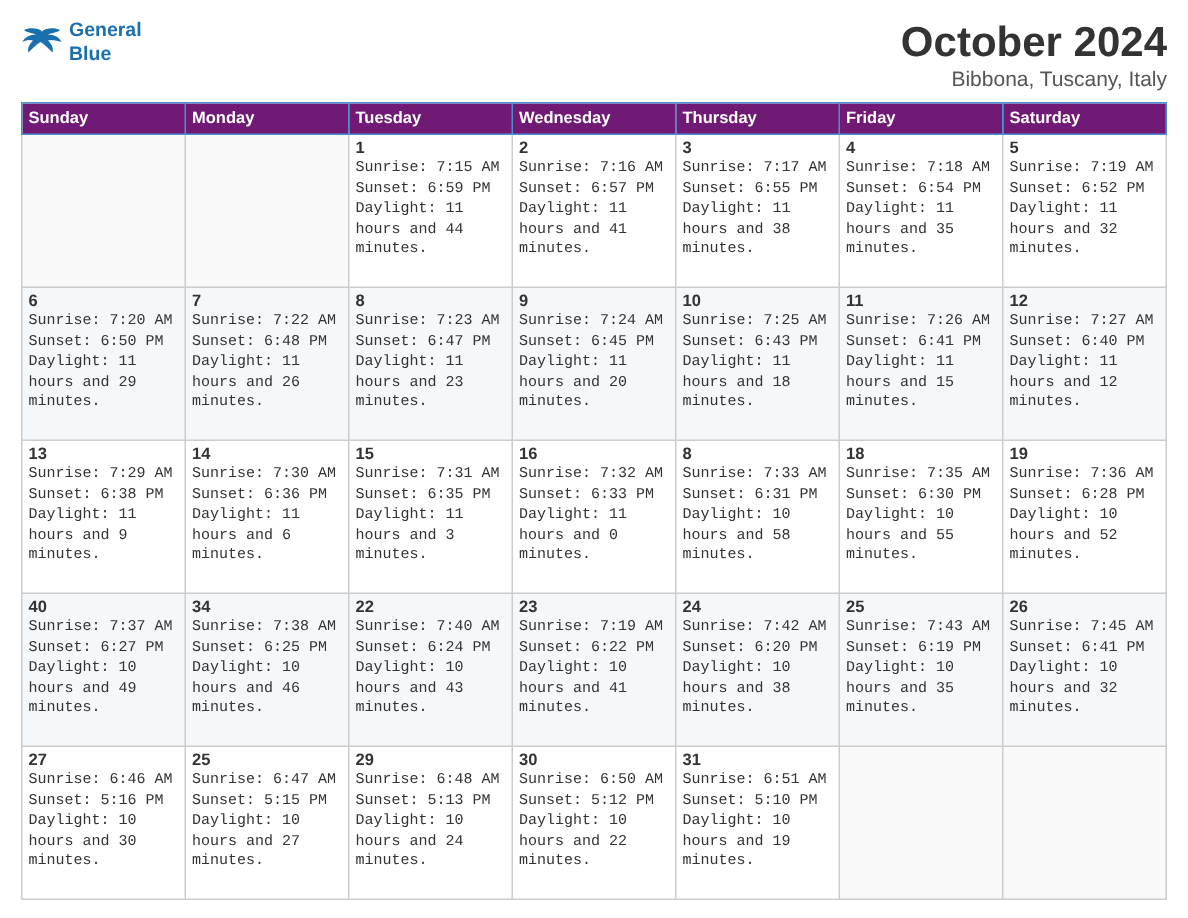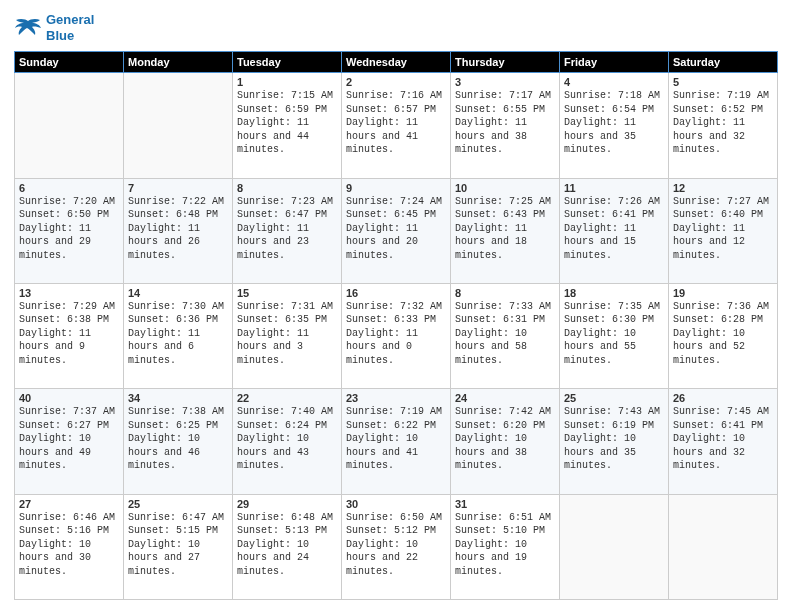--- a/index.html
+++ b/index.html
@@ -54,21 +54,21 @@
       color: #555;
     }
     .calendar {
       flex: 1;
       border: 1px solid #ccc;
       border-collapse: collapse;
       width: 100%;
       table-layout: fixed;
     }
     .calendar th {
-      background: #000000;
+      background: #701a75;
       color: #fff;
       font-size: 11px;
       font-weight: bold;
       padding: 4px 4px;
       border: 1px solid #4a8fd0;
       text-align: left;
     }
     .calendar td {
       border: 1px solid #ccc;
       vertical-align: top;
@@ -106,20 +106,24 @@
 <div class="container">
   <div class="header">
     <div class="logo">
       <svg class="logo-bird" viewBox="0 0 28 22" xmlns="http://www.w3.org/2000/svg">
         <path d="M14 4 C16 2, 22 1, 26 3 C24 5, 20 5, 18 6 C22 6, 26 8, 27 11 C24 10, 20 9, 18 10 C20 12, 22 15, 21 18 C18 15, 15 12, 13 11 C11 12, 8 15, 5 18 C4 15, 6 12, 8 10 C6 9, 2 10, 1 11 C2 8, 6 6, 10 6 C8 5, 4 5, 2 3 C6 1, 12 2, 14 4Z" fill="#1a6faf"></path>
       </svg>
       <div class="logo-text">
         <span>General</span><br>
         <span style="color:#1a6faf">Blue</span>
       </div>
+    </div>
+    <div class="title-section">
+      <div class="month-title">October 2024</div>
+      <div class="subtitle">Bibbona, Tuscany, Italy</div>
     </div>
   </div>
 
   <table class="calendar">
     <thead>
       <tr>
         <th>Sunday</th>
         <th>Monday</th>
         <th>Tuesday</th>
         <th>Wednesday</th>

